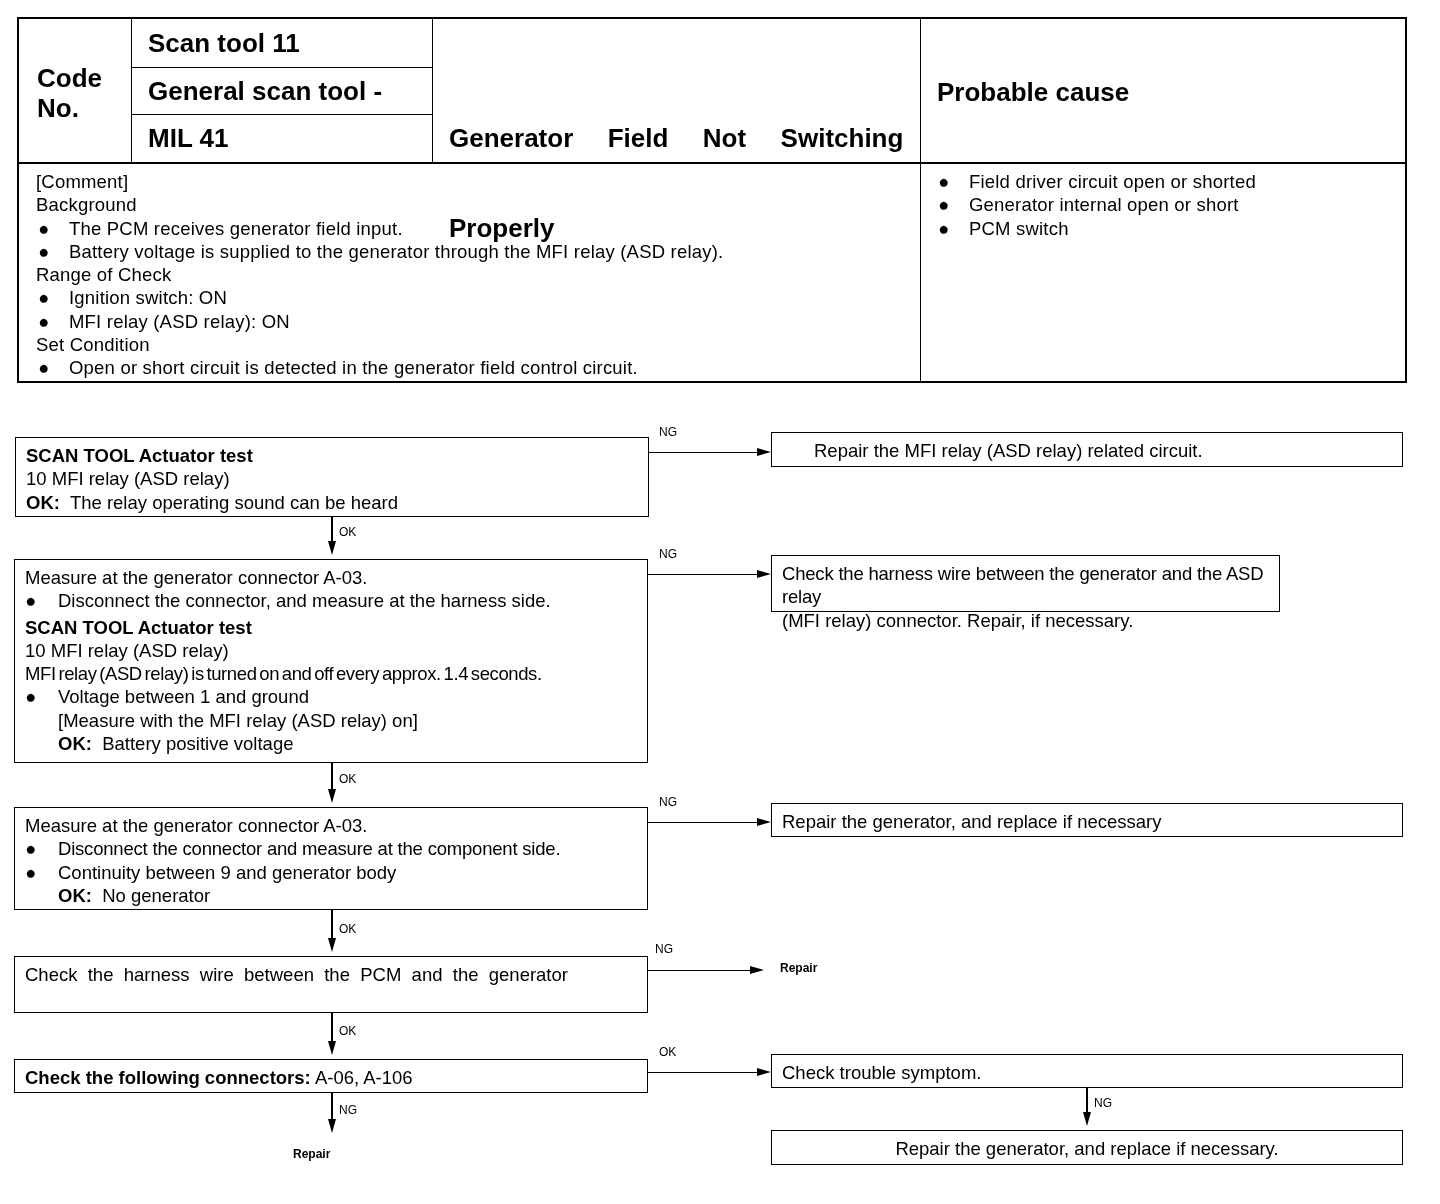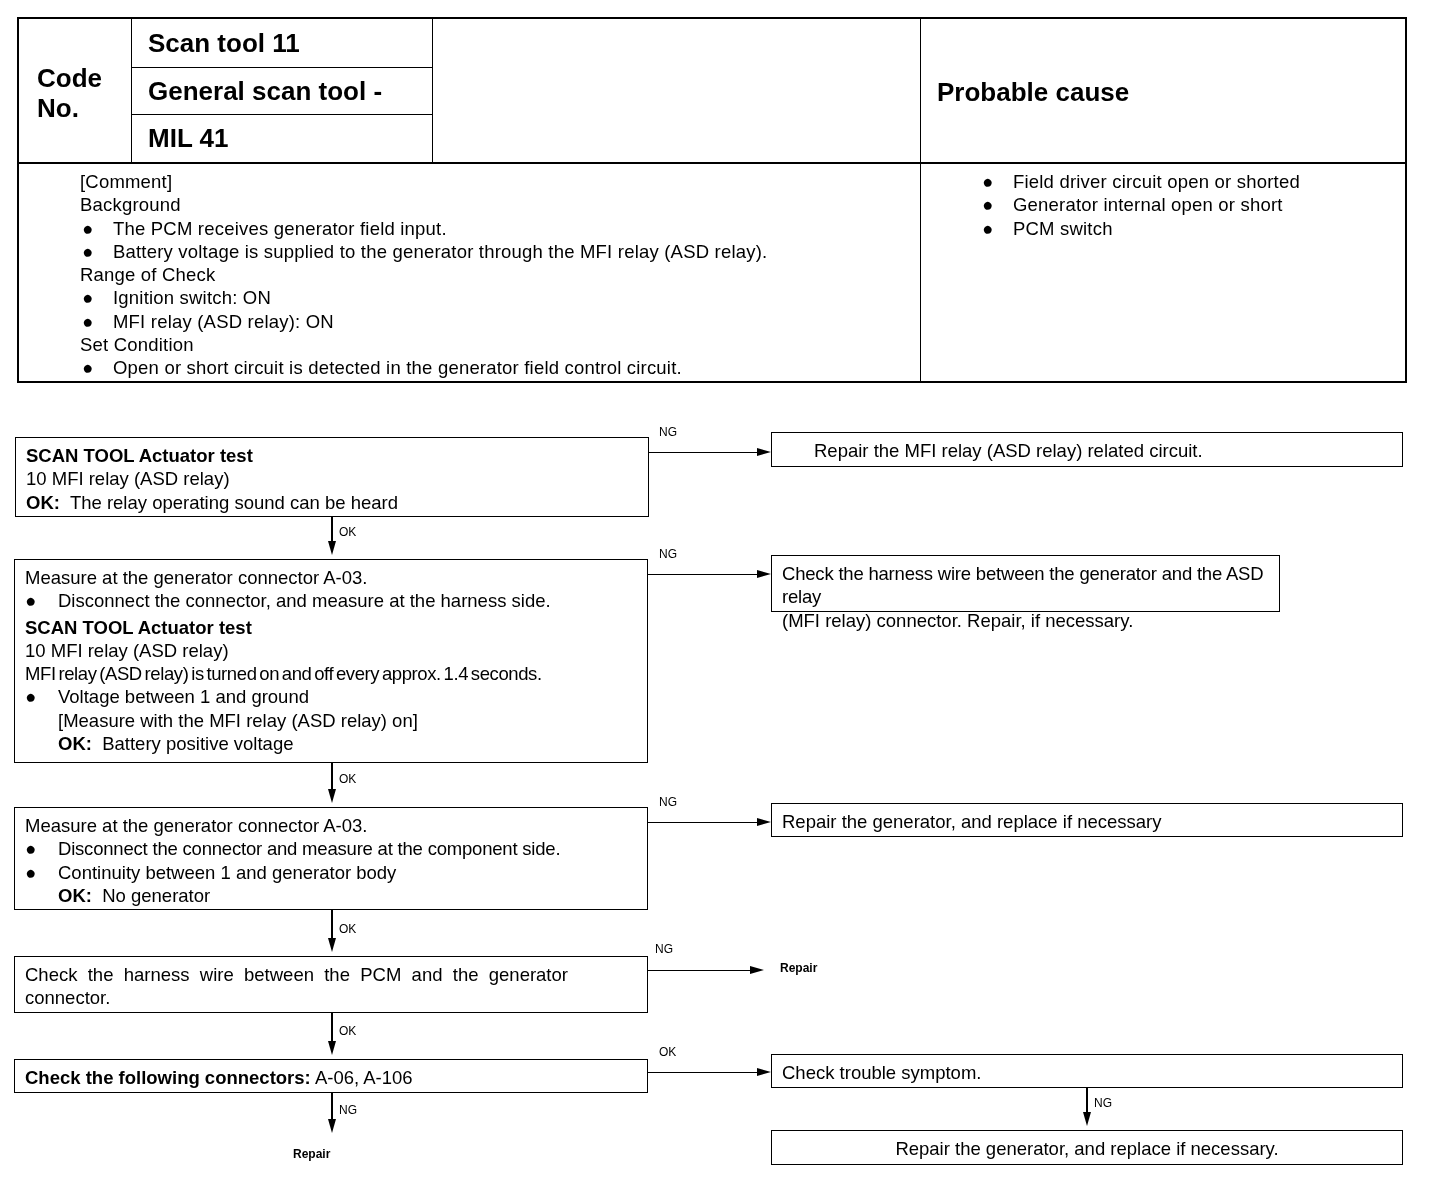--- a/index.html
+++ b/index.html
@@ -6,21 +6,21 @@
   body { width: 1440px; height: 1204px; position: relative; overflow: hidden;
          font-family: "Liberation Sans", sans-serif; color: #000; }
   .abs { position: absolute; }
   
   .hdr { position: absolute; left: 17px; top: 17px; width: 1390px; height: 366px;
          border: 2px solid #000; box-sizing: border-box; }
   .vline { position: absolute; background: #000; width: 1px; }
   .hline { position: absolute; background: #000; height: 1px; }
   .big { font-weight: bold; font-size: 26px; line-height: 30px; }
   .title { font-weight: bold; font-size: 26px; line-height: 30px; word-spacing: 10px; }
-  .body-txt { font-size: 18.5px; line-height: 23.3px; letter-spacing: 0.2px; margin-left: 44px; }
+  .body-txt { font-size: 18.5px; line-height: 23.3px; letter-spacing: 0.2px; }
   .bullet-row { position: relative; padding-left: 33px; }
   .bullet-row .dot { position: absolute; left: 2px; top: 0; }
   
   .box { position: absolute; border: 1.5px solid #000; box-sizing: border-box; background: #fff;
          font-size: 18.5px; line-height: 23.3px; padding: 6px 10px 0 10px; }
   .b { font-weight: bold; }
   .lbl { position: absolute; font-size: 12px; line-height: 22px; }
   .hconn { position: absolute; height: 1px; background: #000; }
   .vconn { position: absolute; width: 1px; background: #000; }
   .arr-r { position: absolute; width: 0; height: 0; border-top: 4px solid transparent;
@@ -43,20 +43,24 @@
   <div class="hline" style="left:0; top:143px; width:1388px; height:2px;"></div>
 
   <div class="abs big" style="left:18px; top:44px;">
     <div>Code</div>
     <div>No.</div>
   </div>
   <div class="abs big" style="left:129px; top:9px;">Scan tool 11</div>
   <div class="abs big" style="left:129px; top:57px;">General scan tool -</div>
   <div class="abs big" style="left:129px; top:104px;">MIL 41</div>
 
+  <div class="abs title" style="left:430px; top:44px; width:460px; white-space:pre;">
+    <div>Generator  Field  Not  Switching</div>
+    <div>Properly</div>
+  </div>
   <div class="abs big" style="left:918px; top:58px;">Probable cause</div>
 
   <div class="abs body-txt" style="left:17px; top:151px; width:870px;">
     <div>[Comment]</div>
     <div>Background</div>
     <div class="bullet-row"><span class="dot">●</span><span>The PCM receives generator field input.</span></div>
     <div class="bullet-row"><span class="dot">●</span><span>Battery voltage is supplied to the generator through the MFI relay (ASD relay).</span></div>
     <div>Range of Check</div>
     <div class="bullet-row"><span class="dot">●</span><span>Ignition switch: ON</span></div>
     <div class="bullet-row"><span class="dot">●</span><span>MFI relay (ASD relay): ON</span></div>
@@ -103,36 +107,35 @@
   <div style="letter-spacing:-0.2px;">Check the harness wire between the generator and the ASD relay</div>
   <div>(MFI relay) connector. Repair, if necessary.</div>
 </div>
 <div class="vconn" style="left:331px; top:763px; width:2px; height:28px;"></div>
 <div class="arr-d" style="left:328px; top:789px;"></div>
 <div class="lbl" style="left:339px; top:768px;">OK</div>
 
 <div class="box" style="left:14px; top:807px; width:634px; height:103px;">
   <div>Measure at the generator connector A-03.</div>
   <div class="bullet-row" style="letter-spacing:-0.2px;"><span class="dot" style="left:0">●</span><span>Disconnect the connector and measure at the component side.</span></div>
-  <div class="bullet-row"><span class="dot" style="left:0">●</span><span>Continuity between 1 and generator body</span></div>
+  <div class="bullet-row"><span class="dot" style="left:0">●</span><span>Continuity between 9 and generator body</span></div>
   <div class="indent"><span class="b">OK:</span>&nbsp; <span>No generator</span></div>
 </div>
 <div class="lbl" style="left:659px; top:791px;">NG</div>
 <div class="hconn" style="left:648px; top:822px; width:111px;"></div>
 <div class="arr-r" style="left:757px; top:818px;"></div>
 <div class="box" style="left:771px; top:803px; width:632px; height:34px;">
   <div>Repair the generator, and replace if necessary</div>
 </div>
 <div class="vconn" style="left:331px; top:910px; width:2px; height:30px;"></div>
 <div class="arr-d" style="left:328px; top:938px;"></div>
 <div class="lbl" style="left:339px; top:918px;">OK</div>
 
 <div class="box" style="left:14px; top:956px; width:634px; height:57px;">
   <div style="white-space:pre; word-spacing:0px;">Check  the  harness  wire  between  the  PCM  and  the  generator</div>
-  <div>connector.</div>
 </div>
 <div class="lbl" style="left:655px; top:938px;">NG</div>
 <div class="hconn" style="left:648px; top:970px; width:104px;"></div>
 <div class="arr-r" style="left:750px; top:966px;"></div>
 <div class="lbl b" style="left:780px; top:957px;">Repair</div>
 <div class="vconn" style="left:331px; top:1013px; width:2px; height:30px;"></div>
 <div class="arr-d" style="left:328px; top:1041px;"></div>
 <div class="lbl" style="left:339px; top:1020px;">OK</div>
 
 <div class="box" style="left:14px; top:1059px; width:634px; height:34px;">

